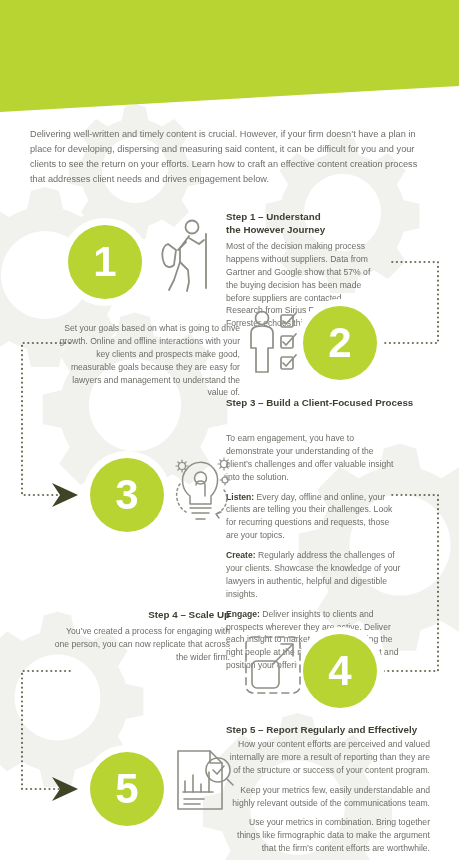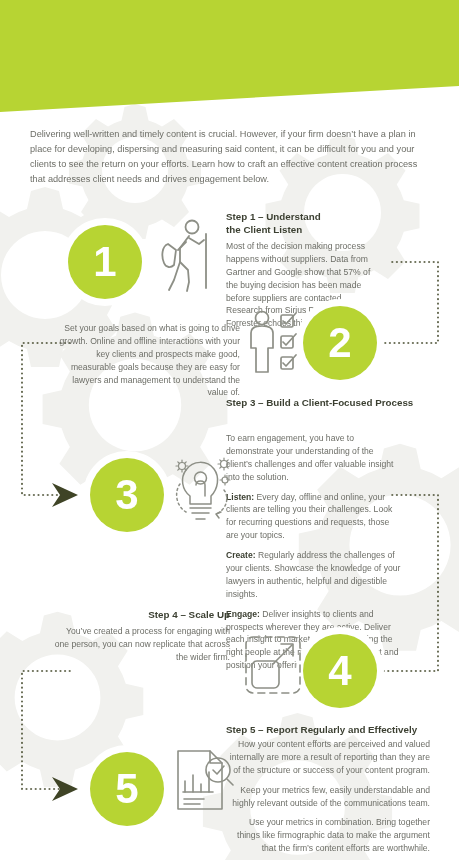--- a/index.html
+++ b/index.html
@@ -201,21 +201,21 @@
         <path d="M24 44 L32 52 L33 64 L31 73"></path>
         <path d="M33 20 L43 26 L48 22"></path>
         <path d="M30 24 L22 32"></path>
         <path d="M12 26 C6 28 5 38 8 45 C10 50 15 50 18 47 L20 32 Z"></path>
         <path d="M50 16 L50 70"></path>
       </svg>
     </div>
 
     <div class="step-head align-left" style="left:226px; top:210px; width:150px;">
       <div>Step 1 – Understand</div>
-      <div>the Client Listen</div>
+      <div>the However Journey</div>
     </div>
 
     <div class="step-body align-left" style="left:226px; top:240px; width:156px;">
       <p>Most of the decision making process happens without suppliers. Data from Gartner and Google show that 57% of the buying decision has been made before suppliers are contacted. Research from Sirius Decisions and Forrester echoes this.</p>
     </div>
 
     <div class="circle" style="left:303px; top:306px;">
       <span>2</span>
     </div>
 

